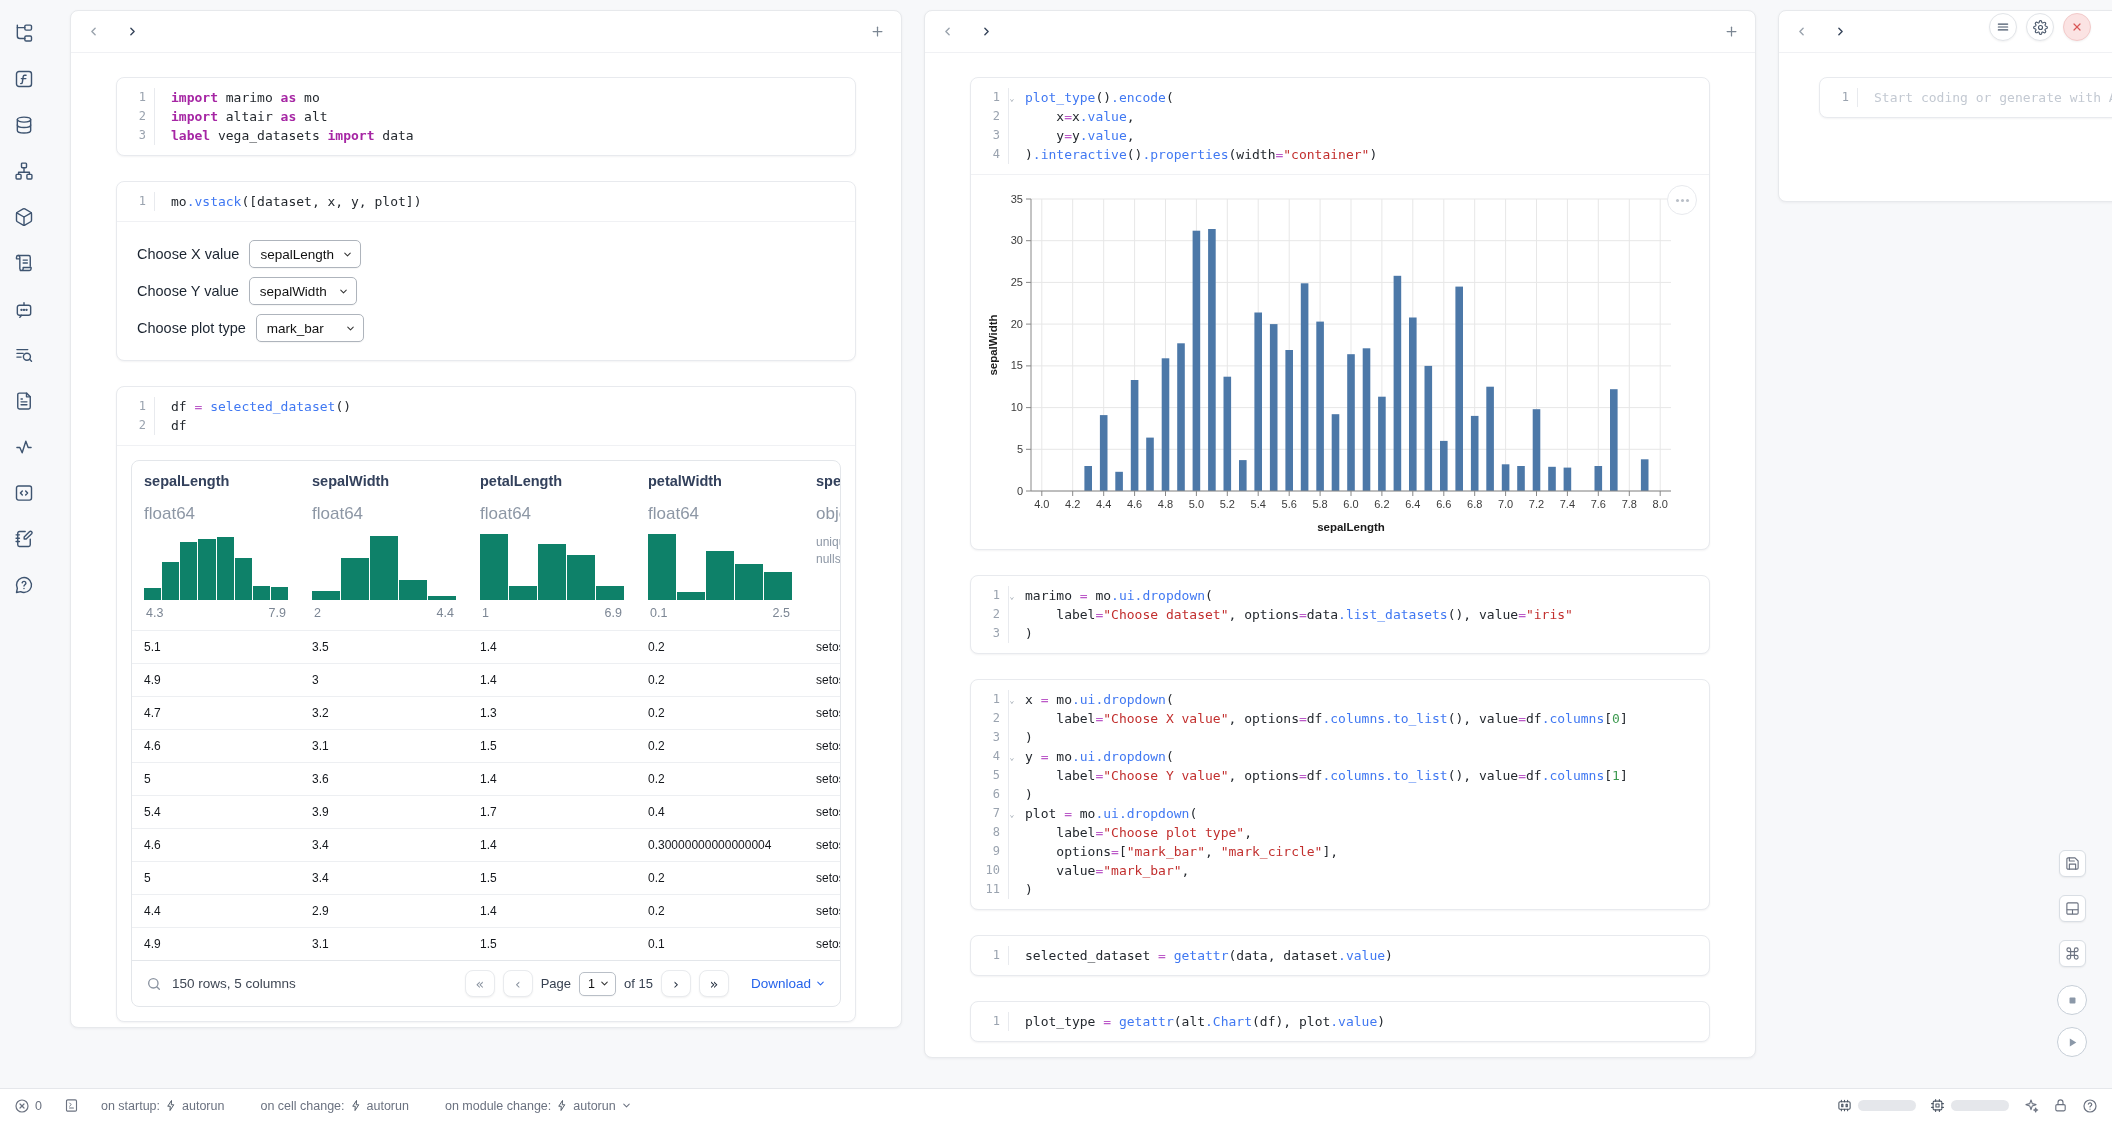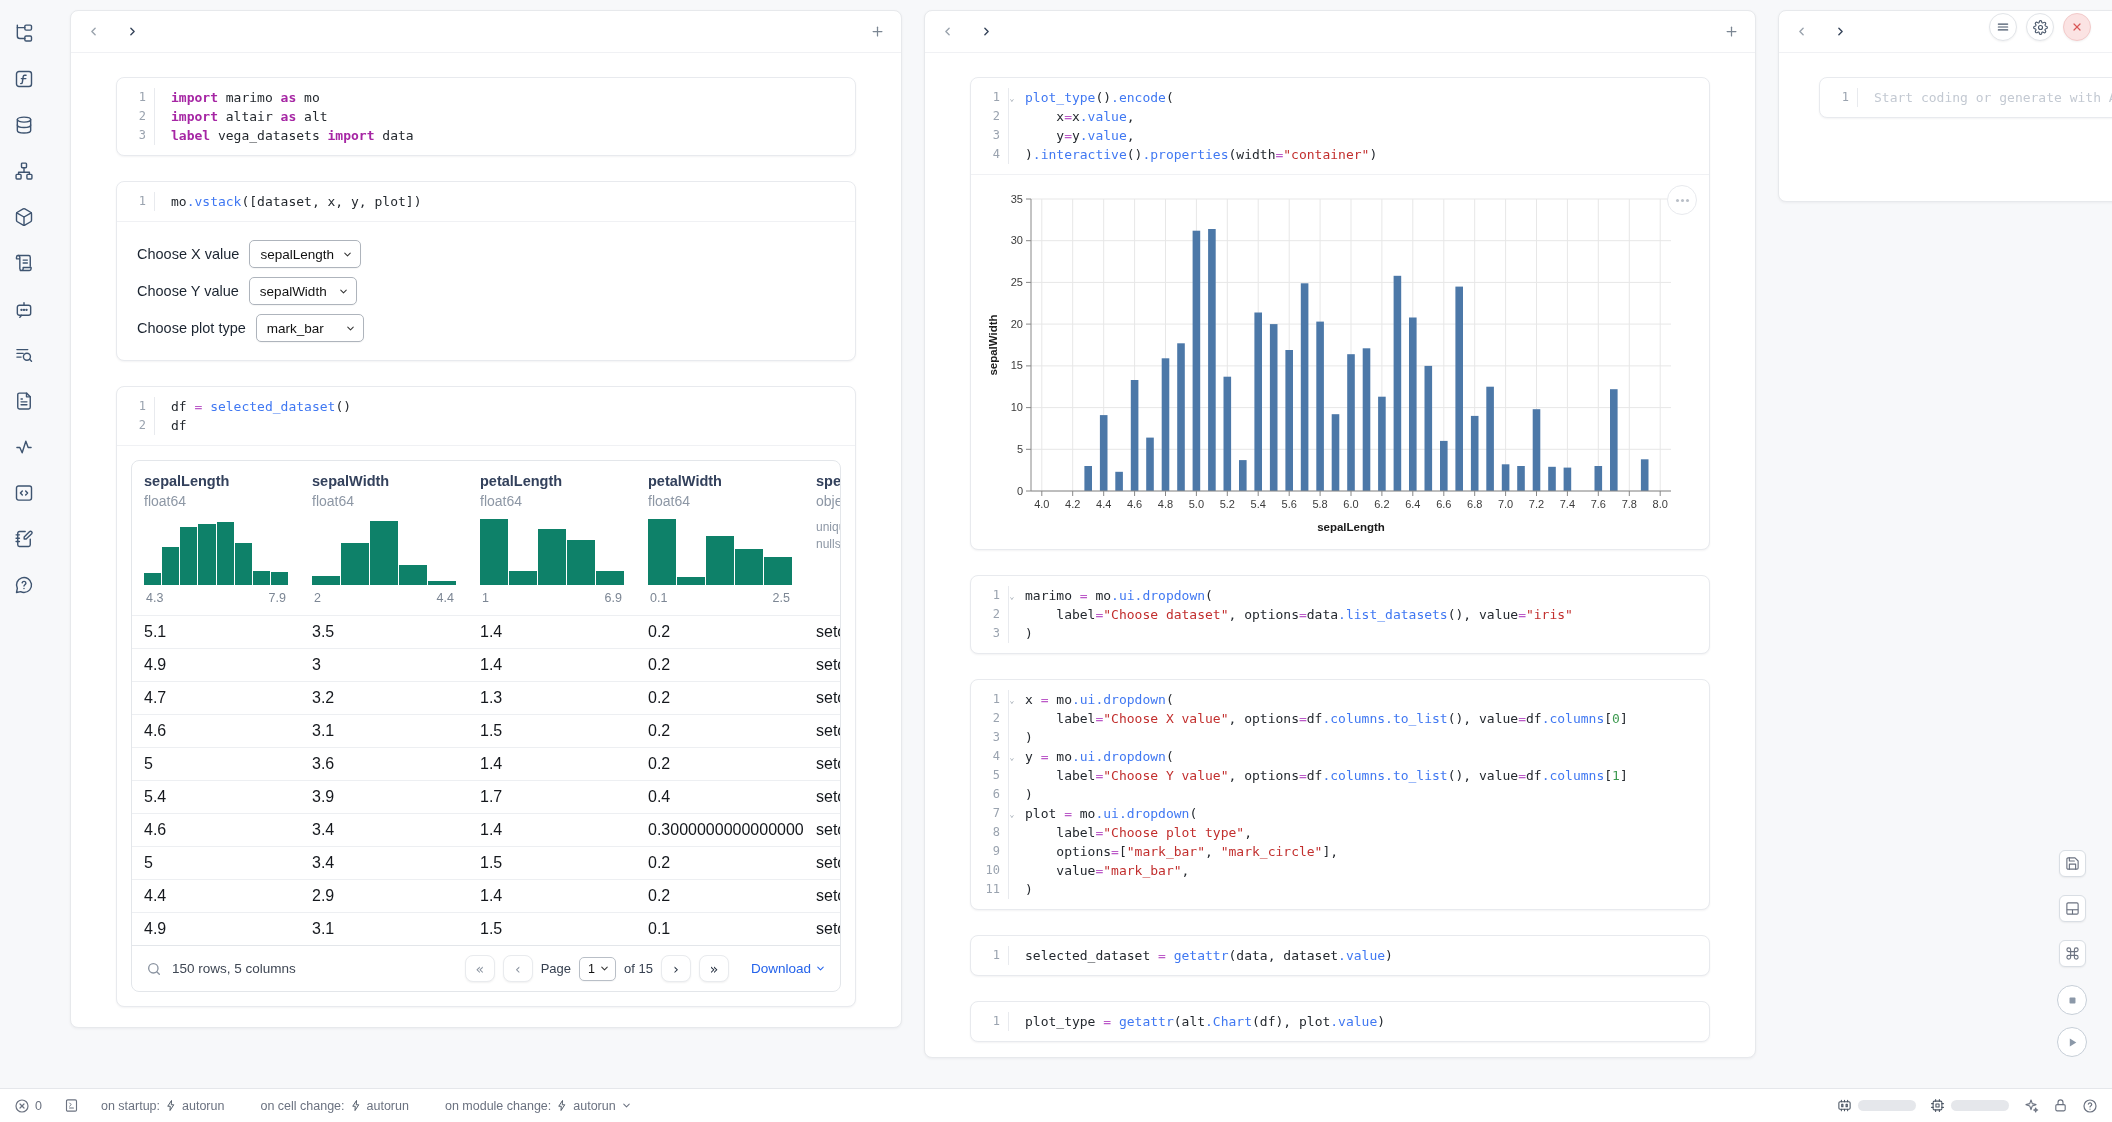--- a/index.html
+++ b/index.html
@@ -45,26 +45,26 @@
   .ctl-label{font-size:14.5px;color:#1b2430;margin-right:10px}
   .sel{position:relative;display:inline-flex;align-items:center;height:28px;border:1px solid #aeb4bc;border-radius:5px;background:#fff;box-shadow:0 1px 1px rgba(0,0,0,.04);padding:0 24px 0 10px;font-size:13.5px;color:#111;cursor:pointer}
   .sel .caret{position:absolute;right:7px;color:#333}
 
   
   .tbl{margin:14px;border:1px solid #e3e6ea;border-radius:8px;overflow:hidden}
   .t-scroll{overflow:hidden;width:100%}
   .t-grid{display:grid;grid-template-columns:repeat(5,168px);width:840px}
   .t-hcell{padding:12px 12px 0 12px}
   .t-hname{font-size:14.5px;font-weight:700;color:#33415c}
-  .t-htype{font-size:14px;color:#8d97a5;margin-top:4px}
+  .t-htype{font-size:17px;color:#8d97a5;margin-top:15px}
   .t-hist{height:66px;margin:10px 12px 0 12px;display:flex;align-items:flex-end;gap:1px}
   .t-hist .bar{flex:1;background:#0e8169}
   .t-stats{margin:10px 12px 0 12px;font-size:12px;color:#8d97a5;line-height:17px}
   .t-range{display:flex;justify-content:space-between;padding:6px 14px 10px 14px;font-size:12.5px;color:#7c8694}
-  .t-cell{padding:11px 12px;height:33px;display:flex;align-items:center;font-size:16px;color:#15181d;border-top:1px solid #edeff2;white-space:nowrap;overflow:hidden}
+  .t-cell{padding:11px 12px;height:33px;display:flex;align-items:center;font-size:12px;color:#15181d;border-top:1px solid #edeff2;white-space:nowrap;overflow:hidden}
   .t-foot{border-top:1px solid #e3e6ea;height:46px;display:flex;align-items:center;padding:0 14px;gap:10px}
   .t-summary{font-size:13.5px;color:#3f4754}
   .pag{margin-left:auto;display:flex;align-items:center;gap:8px}
   .pg-btn{width:30px;height:27px;border:1px solid #e9ebee;border-radius:8px;background:#fff;box-shadow:0 1px 2px rgba(0,0,0,.06);color:#8a93a0;font-size:14px;cursor:pointer;display:flex;align-items:center;justify-content:center;font-family:"DejaVu Sans",sans-serif}
   .pg-btn.dark{color:#273242}
   .pg-text{font-size:13px;color:#374151}
   .sel.small{height:24px;font-size:12.5px;padding:0 20px 0 8px;border-color:#b9bfc7}
   .sel.small .caret{right:5px}
   .dl{display:flex;align-items:center;gap:4px;color:#2563eb;font-size:13.5px;background:none;border:none;cursor:pointer;margin-left:12px}
 

